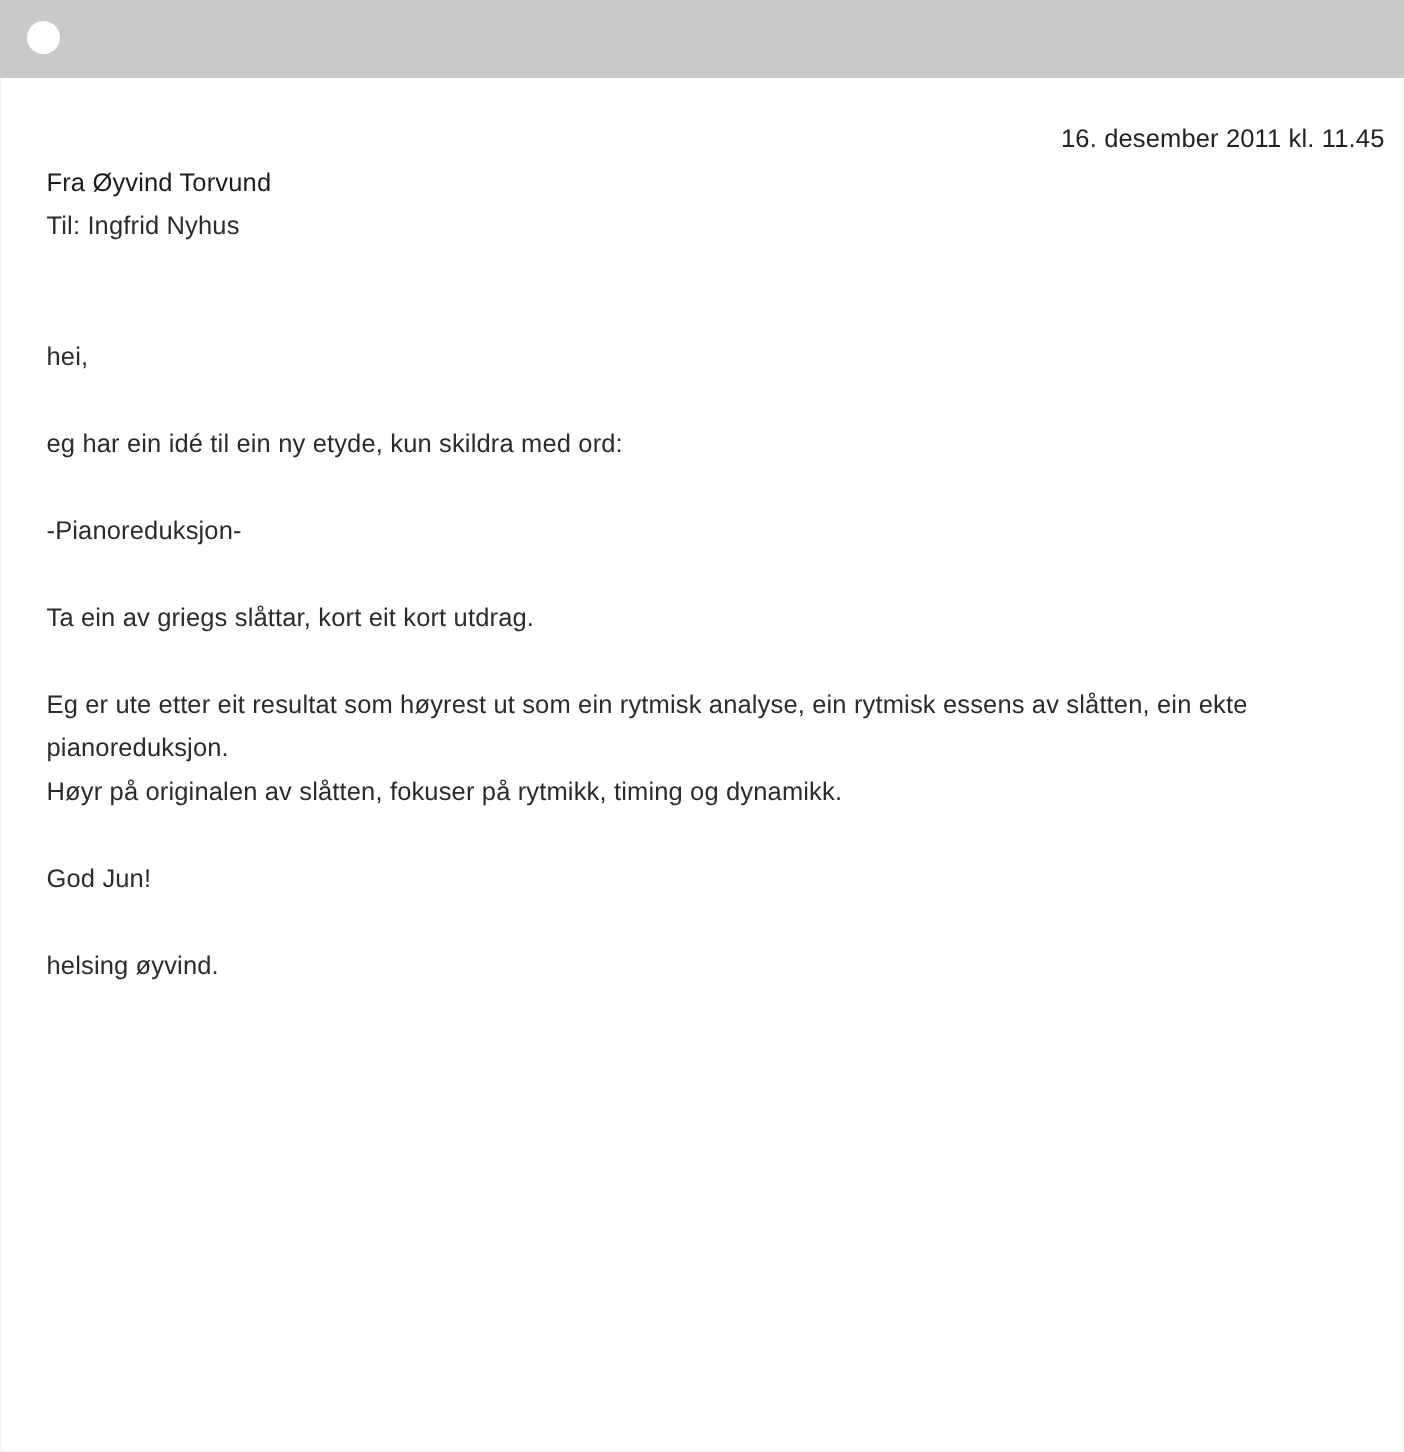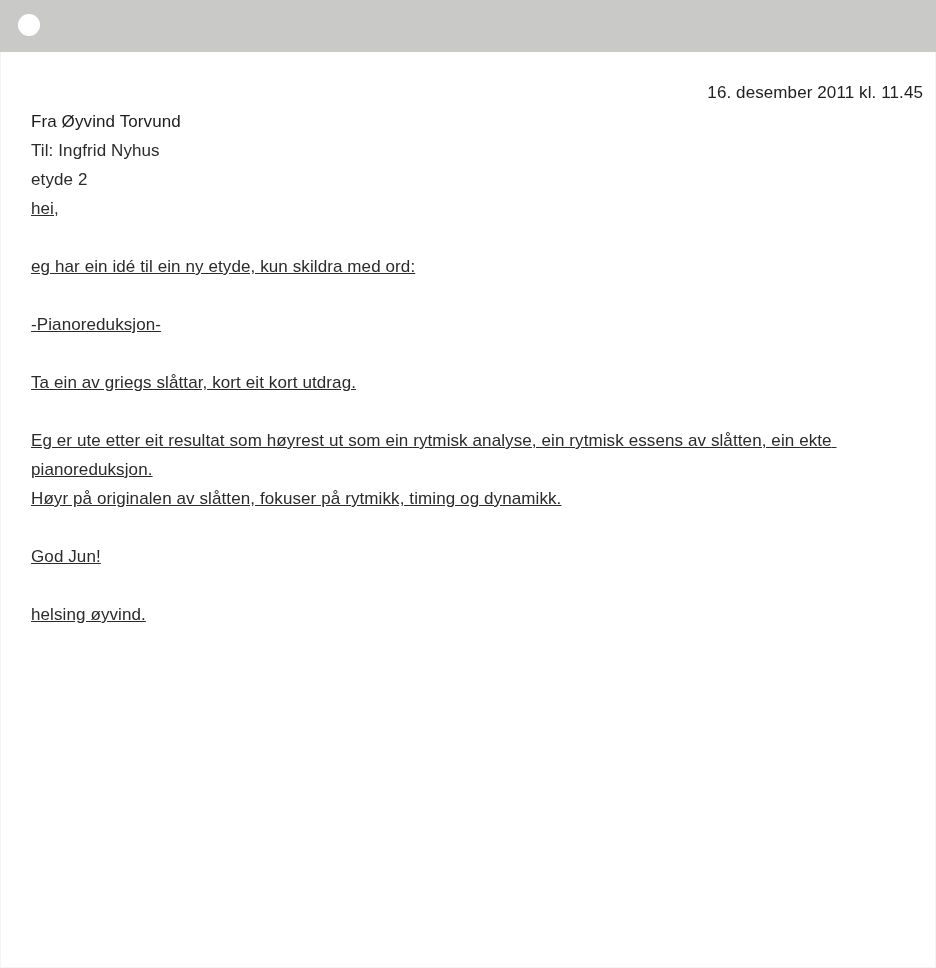--- a/index.html
+++ b/index.html
@@ -52,37 +52,36 @@
   }
   .date-line {
     text-align: right;
     color: #222222;
   }
   .from-line {
     font-weight: 400;
     color: #1c1c1c;
   }
   .body-block {
-    text-decoration: underline;
+    margin-top: 58px;
   }
 </style>
 </head>
 <body>
 
 <div class="page">
 
   <div class="titlebar">
     <div class="circle"></div>
   </div>
 
   <div class="content">
     <div class="line date-line">16. desember 2011 kl. 11.45</div>
     <div class="line from-line">Fra Øyvind Torvund</div>
     <div class="line to-line">Til: Ingfrid Nyhus</div>
-    <div class="line subject-line">etyde 2</div>
 
     <div class="body-block">
       <div class="line">hei,</div>
       <div class="line"></div>
       <div class="line">eg har ein idé til ein ny etyde, kun skildra med ord:</div>
       <div class="line"></div>
       <div class="line">-Pianoreduksjon-</div>
       <div class="line"></div>
       <div class="line">Ta ein av griegs slåttar, kort eit kort utdrag.</div>
       <div class="line"></div>

